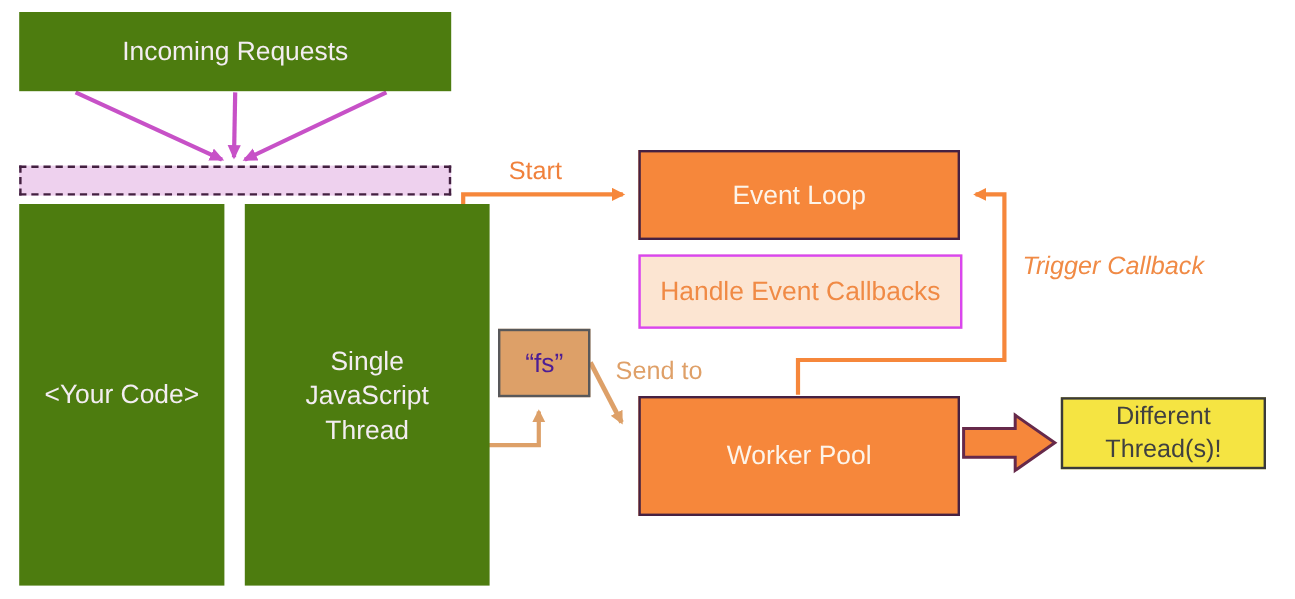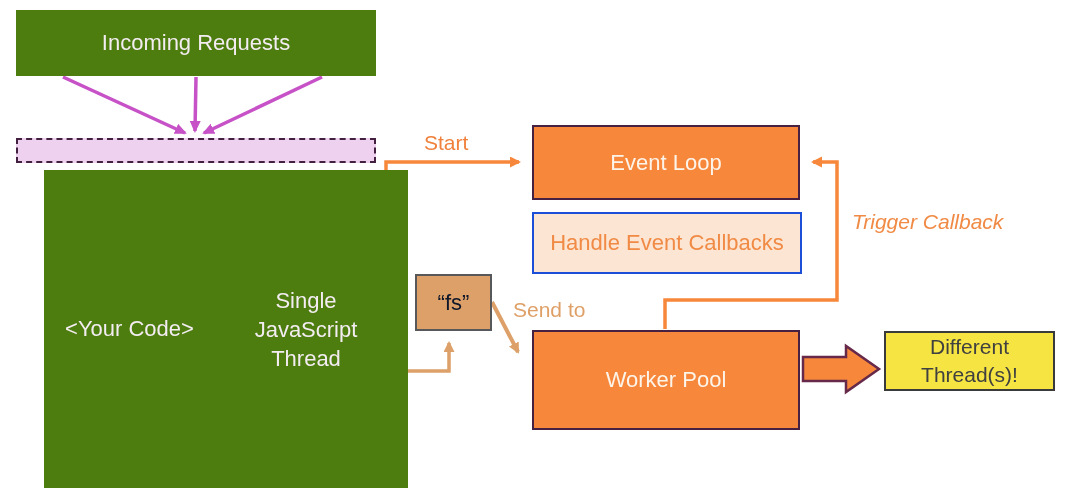--- a/index.html
+++ b/index.html
@@ -16,52 +16,52 @@
     display: flex;
     align-items: center;
     justify-content: center;
     text-align: center;
     box-sizing: border-box;
     white-space: pre-line;
   }
   
   .purple { background: #4d7c0f; color: #f3edf1; font-size: 22px; }
   .incoming  { left: 16px;  top: 10px;  width: 360px; height: 66px; }
-  .yourcode  { left: 16px;  top: 170px; width: 171px; height: 318px; margin-left: 28px; }
+  .yourcode  { left: 16px;  top: 170px; width: 171px; height: 318px; }
   .jsthread  { left: 204px; top: 170px; width: 204px; height: 318px; line-height: 29px; }
   
   .queue {
     left: 16px; top: 138px; width: 360px; height: 25px;
     background: #eed1ee;
     border: 2px dashed #432040;
   }
   
   .orangebox {
     background: #f6873b;
     border: 2px solid #462142;
     color: #fdf4e9;
     font-size: 22px;
   }
   .eventloop  { left: 532px; top: 125px; width: 268px; height: 75px; }
   .workerpool { left: 532px; top: 330px; width: 268px; height: 100px; }
   
   .palebox {
     background: #fce5d2;
-    border: 2px solid #1d4ed8;
+    border: 2px solid #d946ef;
     color: #f08a45;
     font-size: 22px;
   }
   .handlecb { left: 532px; top: 212px; width: 270px; height: 62px; }
   .heavylift{ left: 532px; top: 419px; width: 270px; height: 63px; }
   
   .fsbox {
     left: 415px; top: 274px; width: 77px; height: 57px;
     background: #dda068;
     border: 2px solid #58585a;
-    color: #0f172a;
+    color: #4c1d95;
     font-size: 22px;
   }
   
   .yellowbox {
     left: 884px; top: 331px; width: 171px; height: 60px;
     background: #f5e442;
     border: 2px solid #3a3a3a;
     color: #404040;
     font-size: 21px;
     line-height: 28px;

